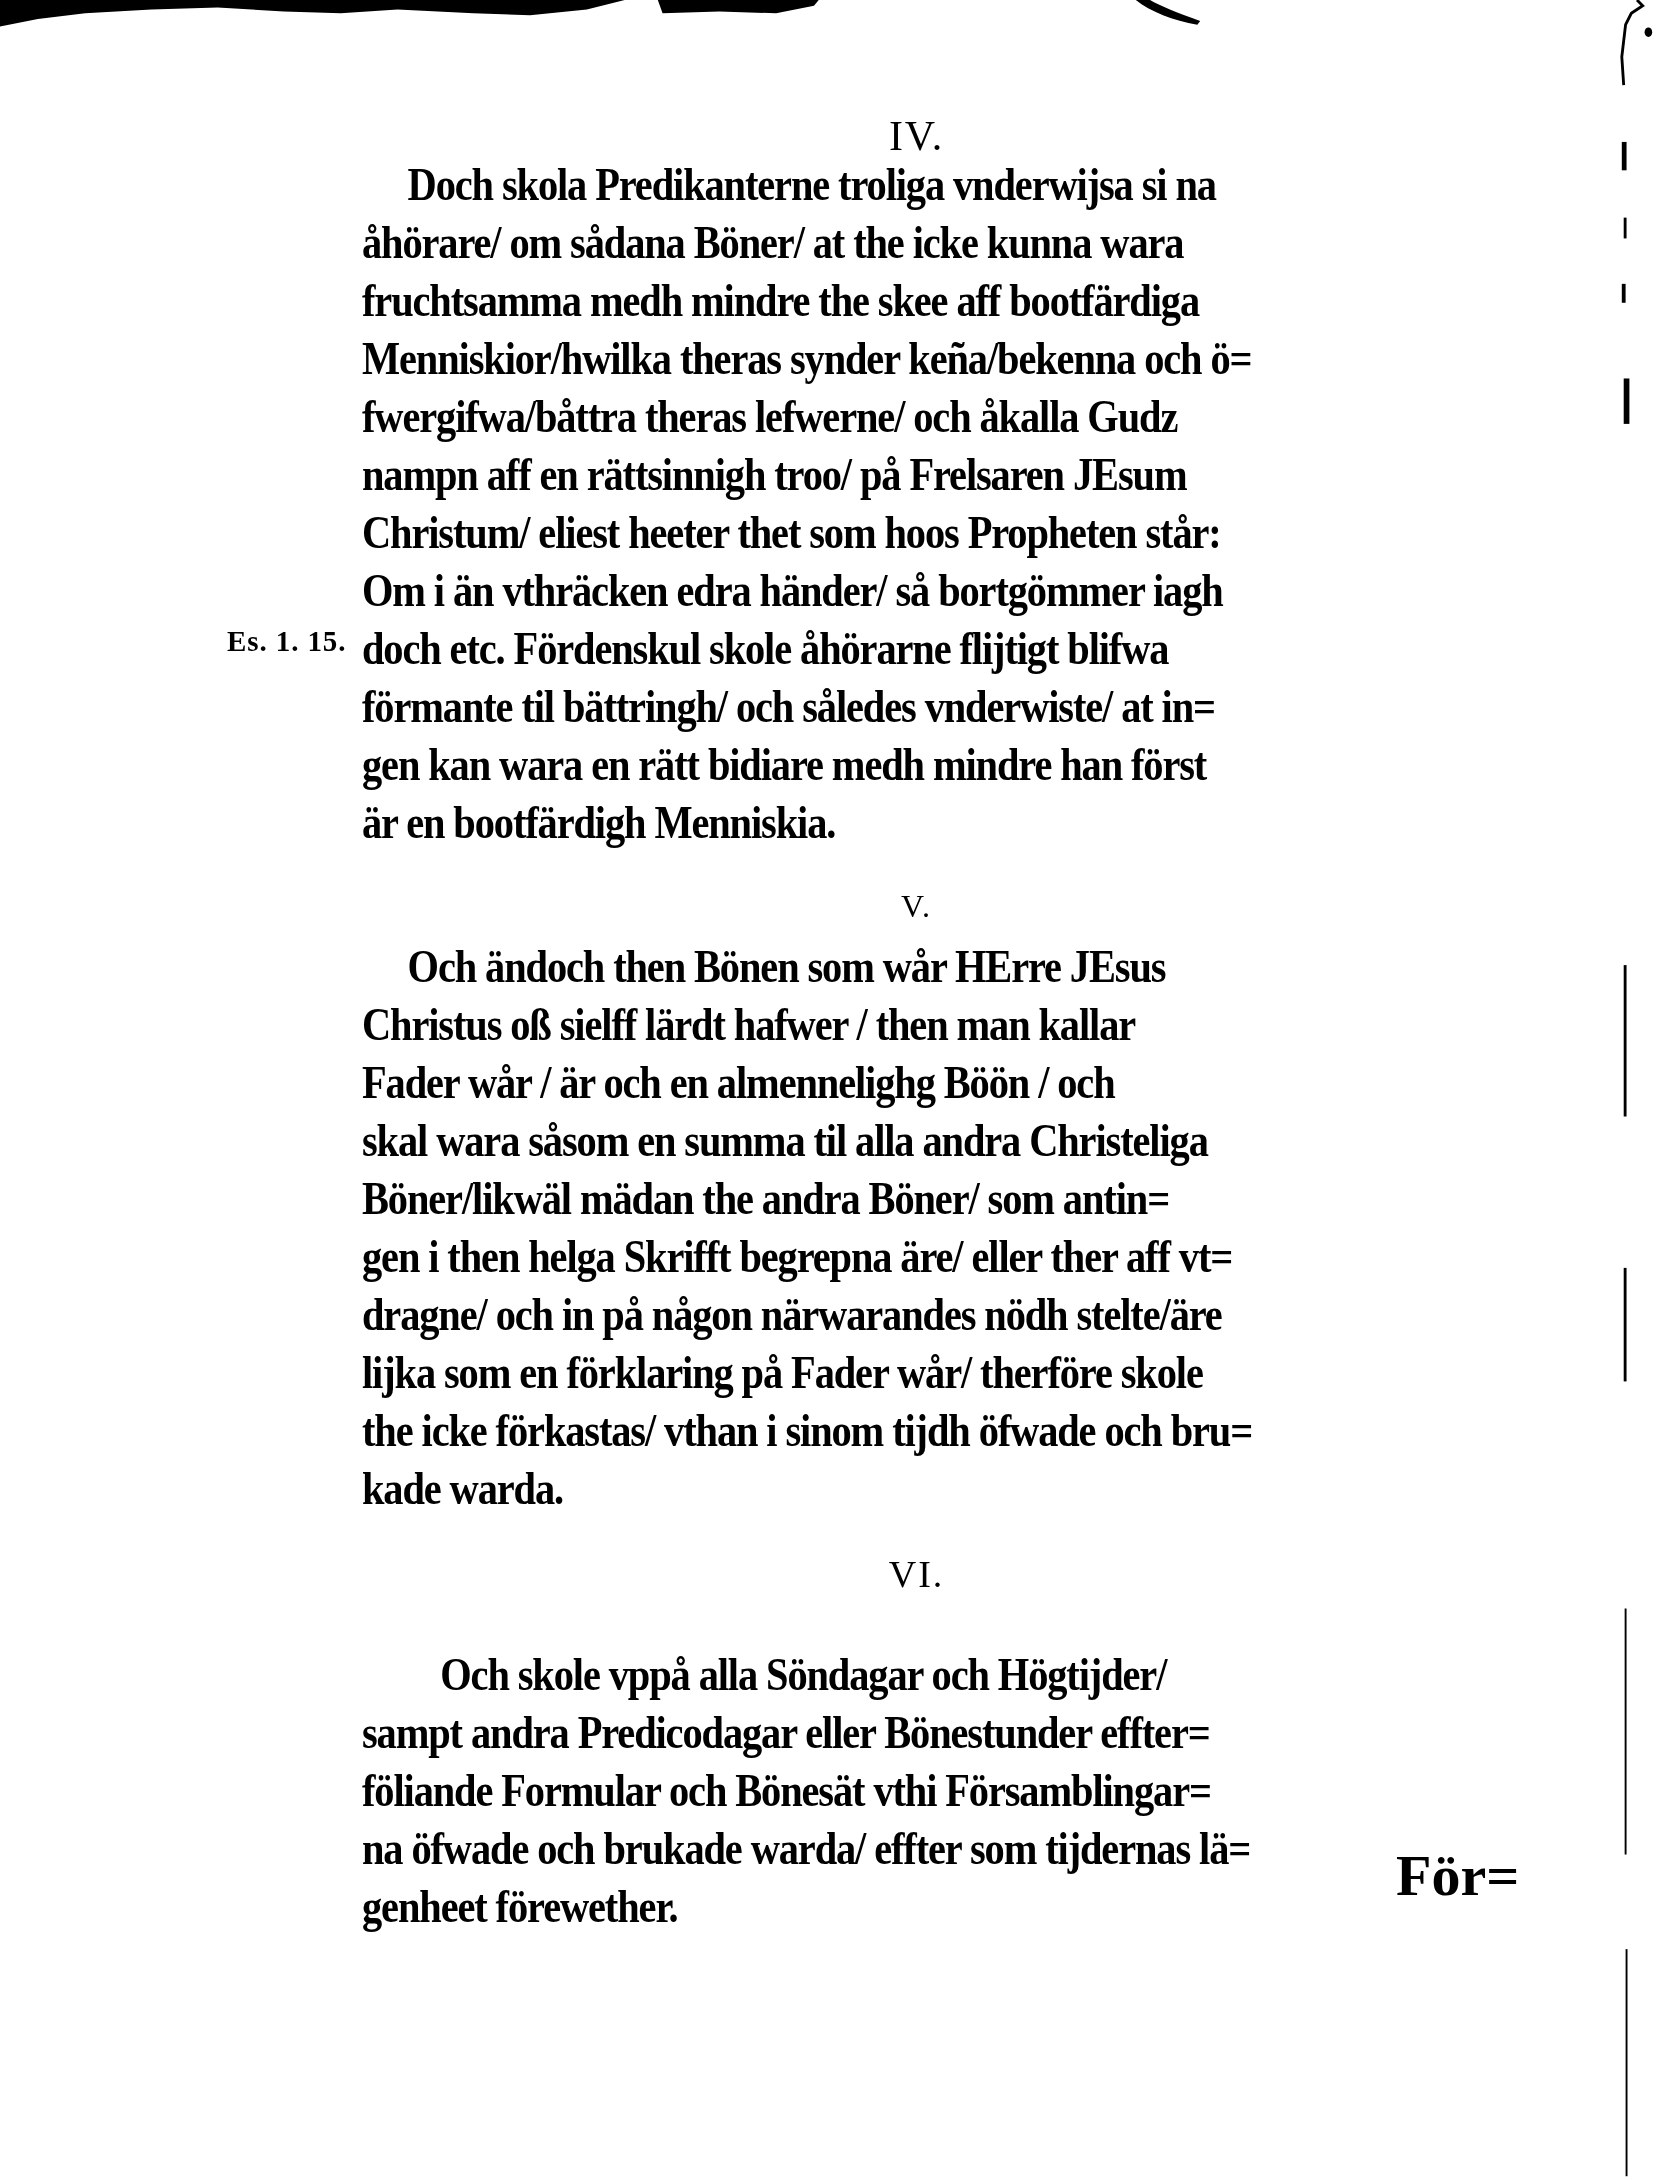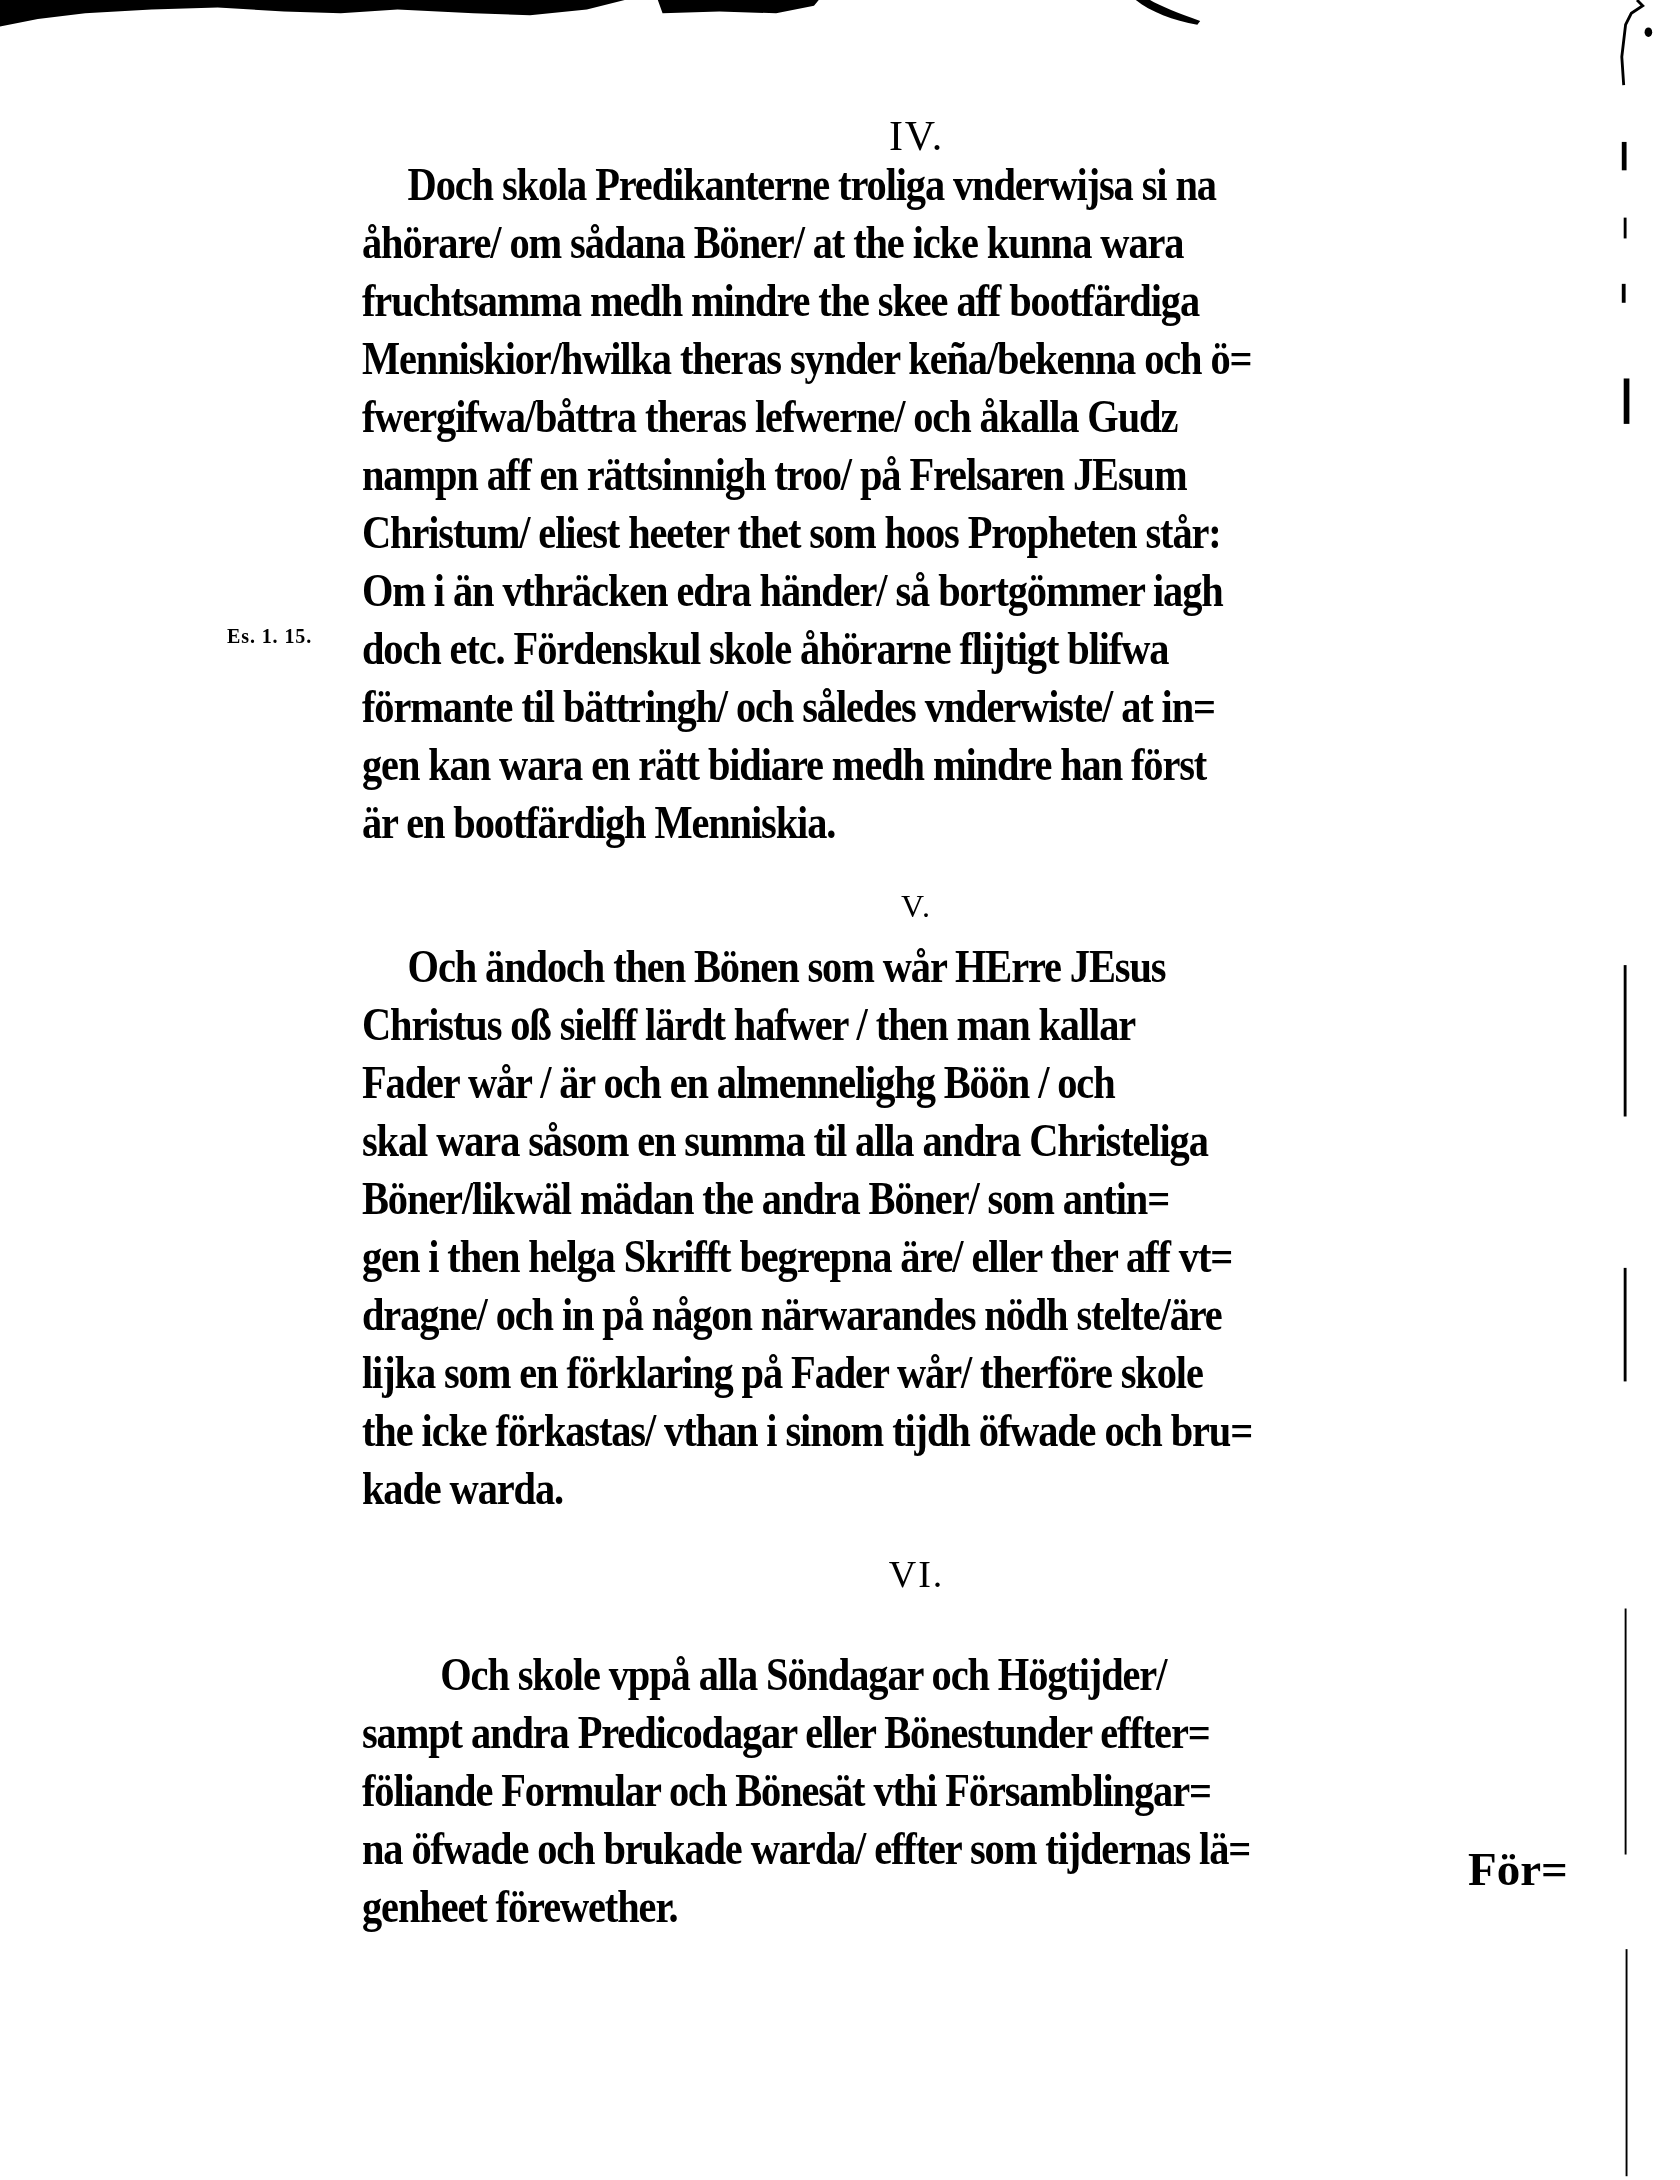--- a/index.html
+++ b/index.html
@@ -62,21 +62,21 @@
     }
     .line.indent { padding-left: 53px; }
     .catchword {
       font-weight: bold;
     }
     .marginal-note {
       position: absolute;
       left: 227px;
       top: 625px;
       font-family: "Liberation Serif", "DejaVu Serif", serif;
-      font-size: 20px;
+      font-size: 29px;
       font-weight: bold;
       letter-spacing: 0.9px;
     }
   </style>
 </head>
 <body>
 
 <div class="page">
 
   <svg class="scan-top-edge" viewBox="0 0 1776 40" preserveAspectRatio="none">
@@ -133,16 +133,16 @@
   <div class="text-block" style="top:1605px;margin-top:40px;">
     <span class="line indent" style="padding-left:91px;">Och skole vppå alla Söndagar och Högtijder/</span>
     <span class="line">sampt andra Predicodagar eller Bönestunder effter=</span>
     <span class="line">föliande Formular och Bönesät vthi Församblingar=</span>
     <span class="line">na öfwade och brukade warda/ effter som tijdernas lä=</span>
     <span class="line" style="position:relative;">
       <span>genheet förewether.</span>
     </span>
   </div>
 
-  <div class="catchword" style="position:absolute; left:1468px; top:1842px; font-family:'Liberation Serif','DejaVu Serif',serif; font-size:47px;">För=</div>
+  <div class="catchword" style="position:absolute; left:1396px; top:1842px; font-family:'Liberation Serif','DejaVu Serif',serif; font-size:58px;">För=</div>
 
 </div>
 
 
 </body></html>

